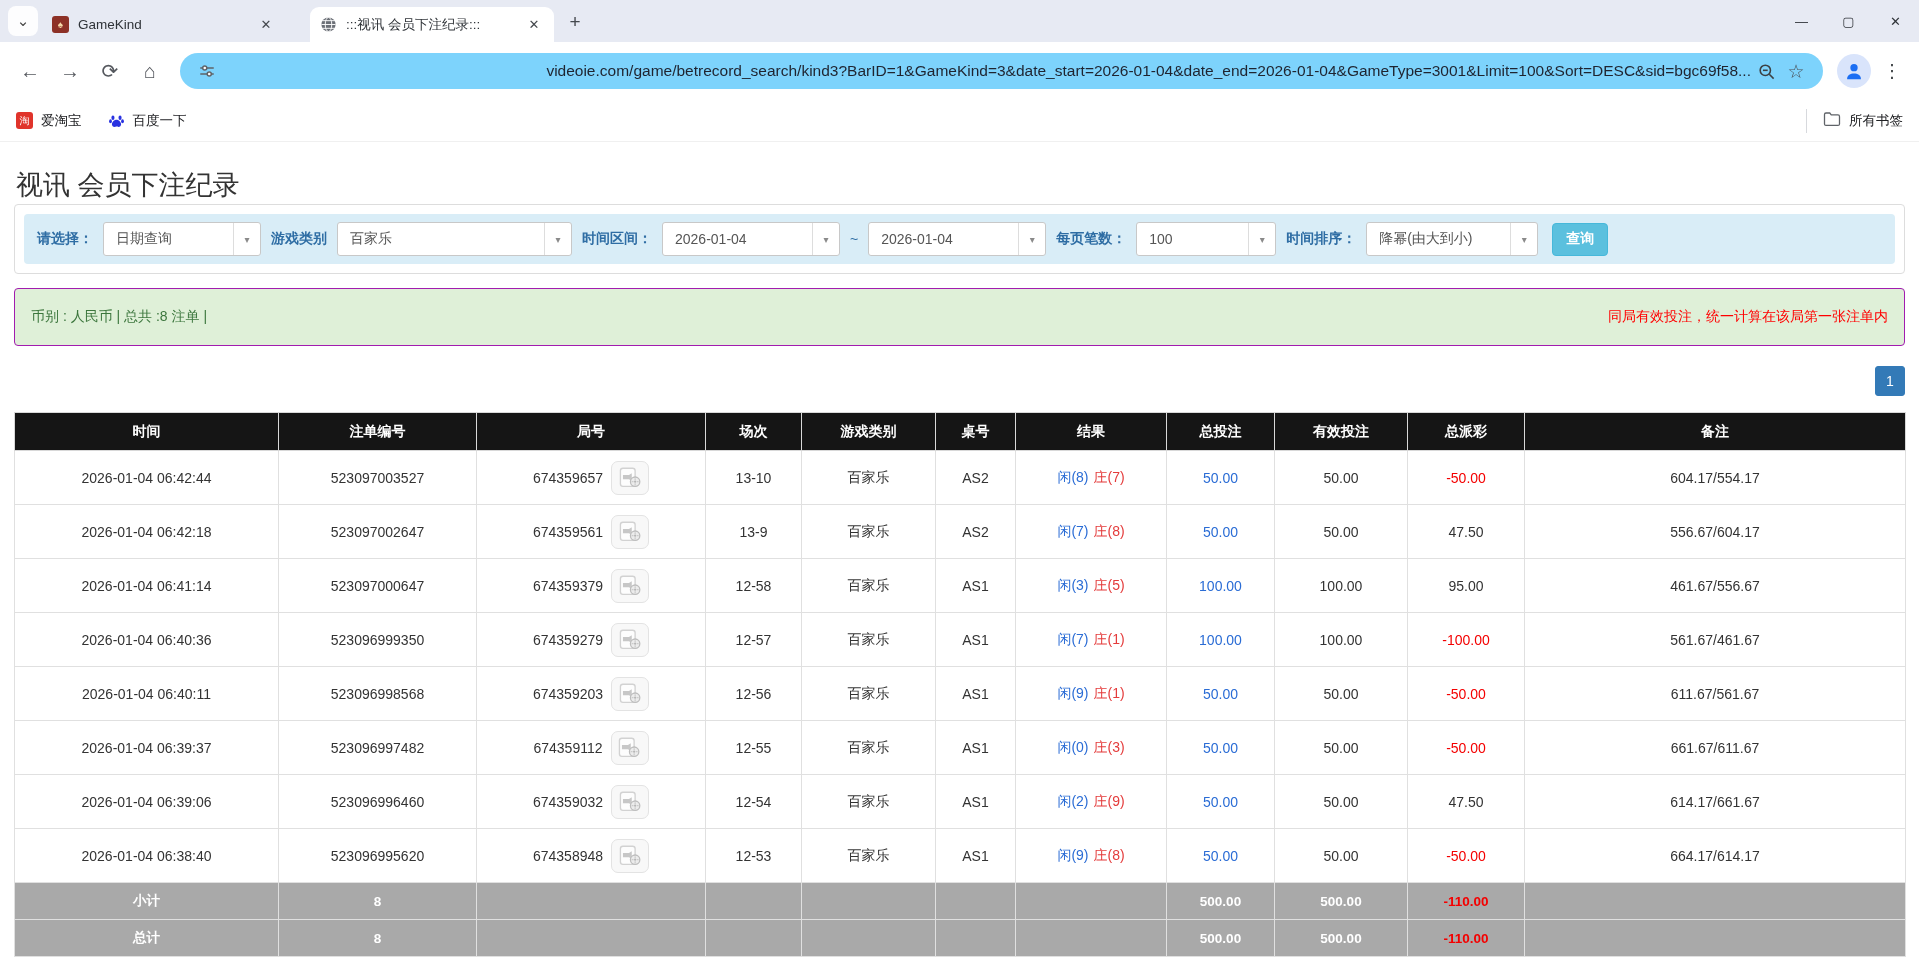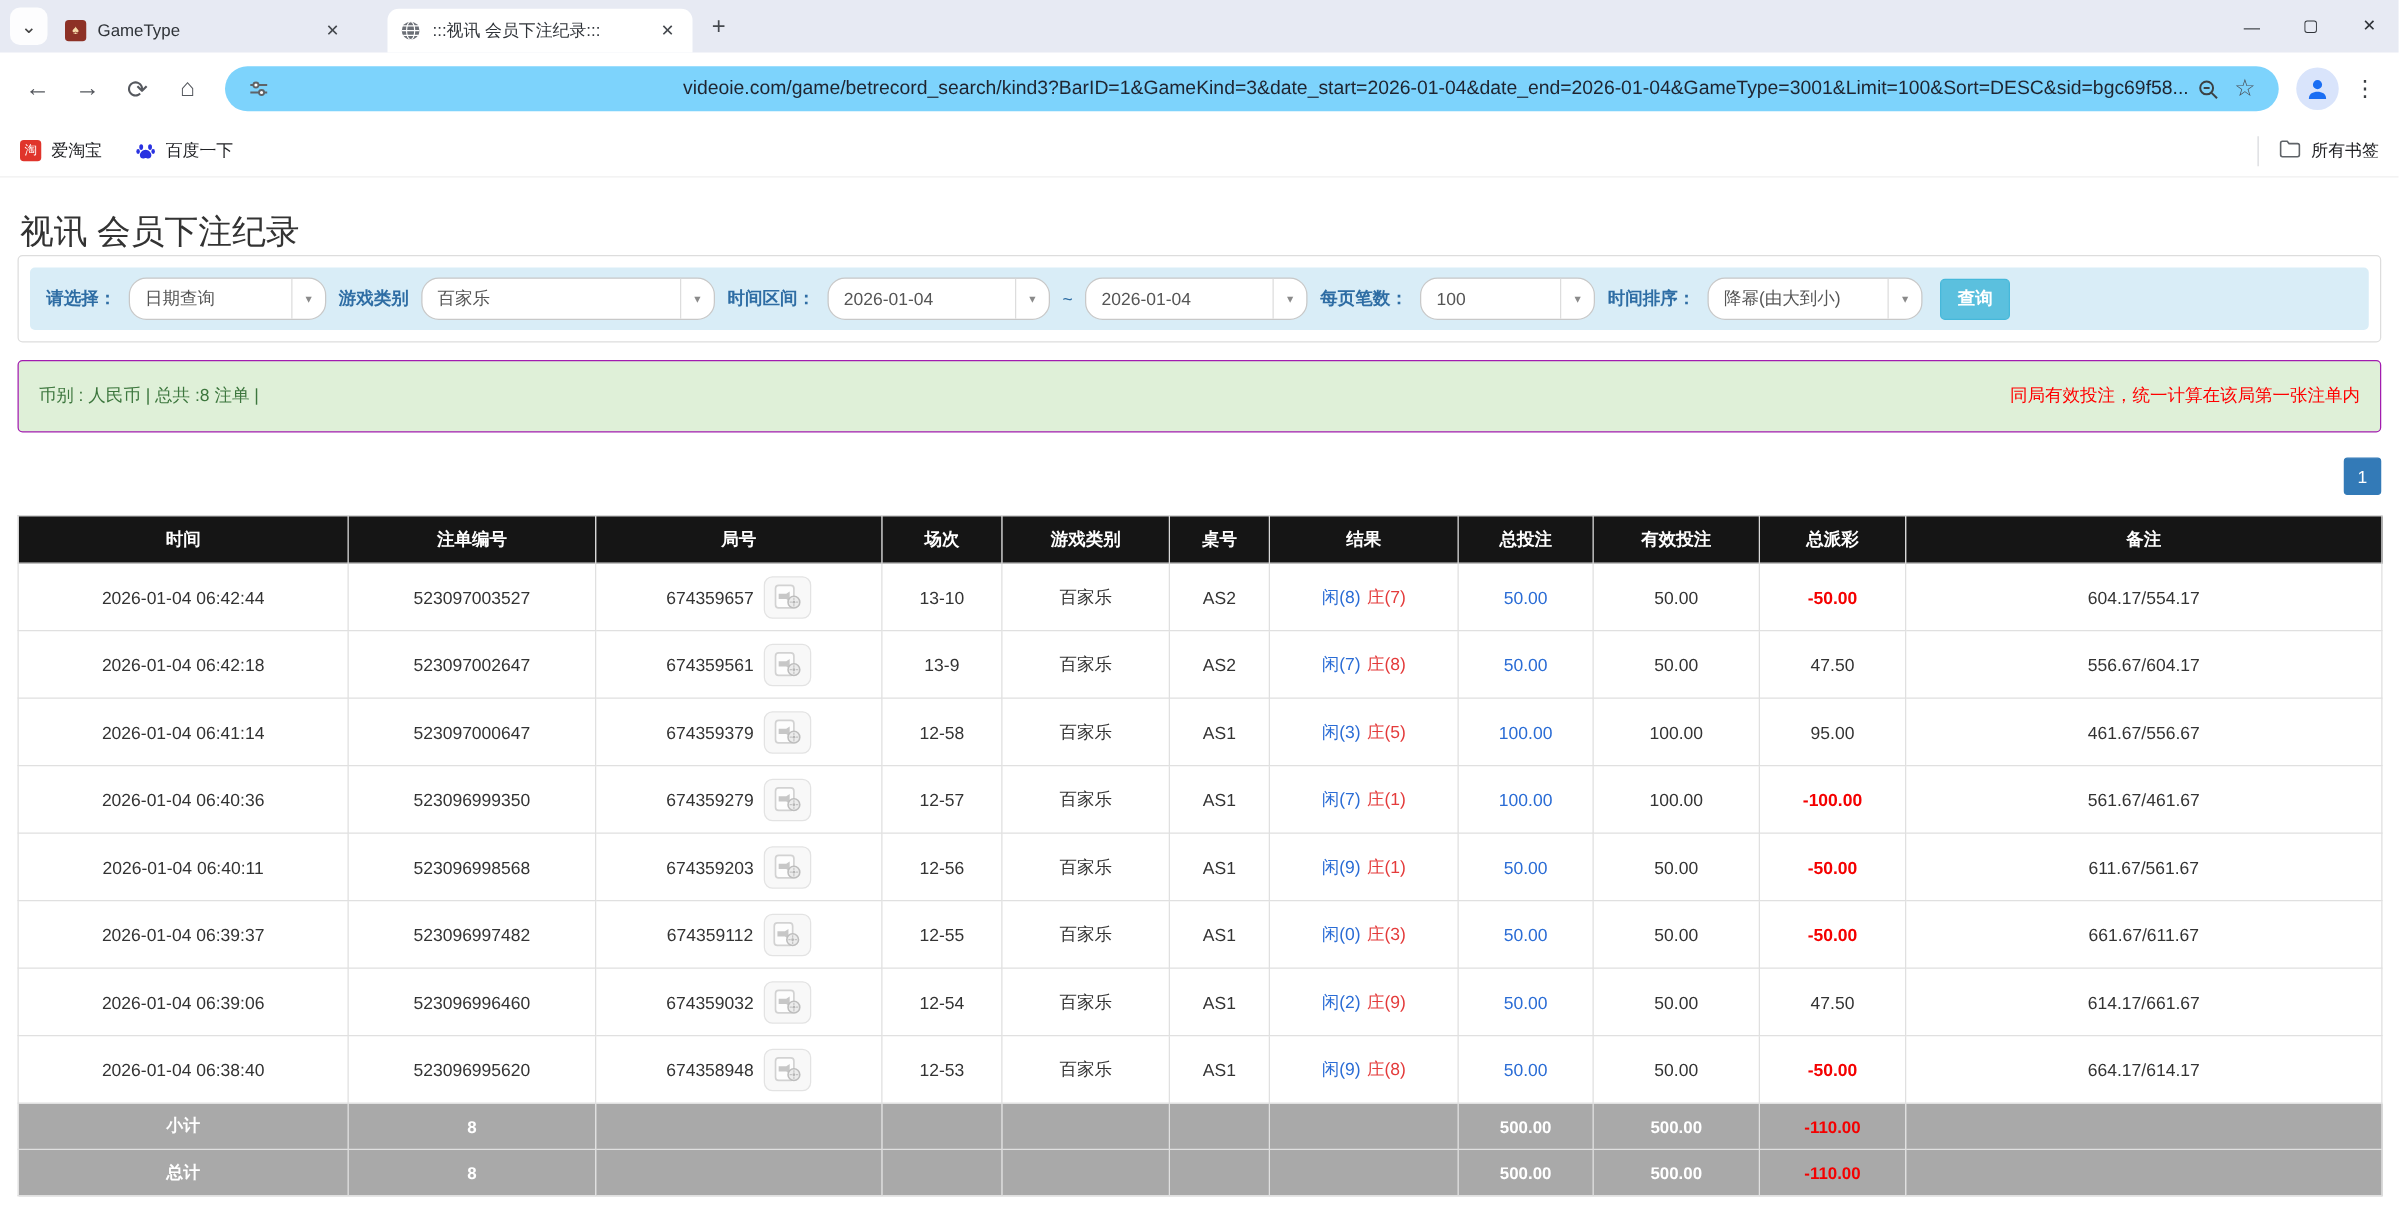--- a/index.html
+++ b/index.html
@@ -43,21 +43,21 @@
   .bm-right { margin-left:auto; display:flex; align-items:center; gap:8px; font-size:13.5px; color:#202124;
     border-left:1px solid #d7d9dd; padding-left:16px; height:24px; }
 
   
   .page { padding:0 14px; }
   .page-title { font-size:27px; font-weight:400; color:#333; margin:25px 2px 1px; }
 
   .filter-panel { border:1px solid #ddd; border-radius:4px; padding:9px; }
   .filter-bar { background:#d9edf7; border-radius:4px; padding:8px 13px; display:flex; align-items:center; gap:10px; }
   .f-label { color:#2e6da4; font-weight:bold; font-size:14px; white-space:nowrap; }
-  .sel { background:#fff; border:1px solid #c8c8c8; border-radius:14px; height:34px; display:flex; align-items:stretch; flex:none; }
+  .sel { background:#fff; border:1px solid #c8c8c8; border-radius:3px; height:34px; display:flex; align-items:stretch; flex:none; }
   .sel-val { padding:0 12px; font-size:14px; color:#555; flex:1; display:flex; align-items:center; white-space:nowrap; overflow:hidden; }
   .sel-caret { width:27px; border-left:1px solid #ddd; display:flex; align-items:center; justify-content:center;
     color:#8a8a8a; font-size:10px; flex:none; }
   .w-query { width:158px; } .w-game { width:235px; } .w-date { width:178px; } .w-num { width:140px; } .w-sort { width:172px; }
   .tilde { color:#2e6da4; font-size:14px; }
   .btn-search { background:#5bc0de; border:1px solid #46b8da; color:#fff; border-radius:4px; height:33px;
     padding:0 13px; font-size:14px; margin-left:4px;font-weight:bold; }
 
   .info-bar { margin-top:14px; background:#dff0d8; border:1px solid #a21caf; border-radius:4px; height:58px;
     padding:0 16px; display:flex; align-items:center; justify-content:space-between; font-size:14px; }
@@ -72,33 +72,33 @@
   .records th { background:#151515; color:#fff; height:38px; font-weight:bold; border:1px solid #d8d8d8;
     text-align:center; font-size:14px; }
   .records td { height:54px; background:#fff; border:1px solid #e0e0e0; text-align:center; }
   .records tr.foot td { background:#a9a9a9; color:#fff; height:37px; font-weight:bold; font-size:13.5px; }
   .round-cell { display:flex; align-items:center; justify-content:center; gap:8px; }
   .video-btn { width:38px; height:34px; border:1px solid #e3e3e3; background:#f8f8f8; border-radius:7px;
     display:flex; align-items:center; justify-content:center; }
   .res-p { color:#2a6cd5; }
   .res-b { color:#e43b3b; margin-left:5px; }
   .bet-link { color:#2a6cd5; }
-  .neg { color:#f40000 !important;font-weight:bold; }
+  .neg { color:#f40000 !important; }
 </style>
 </head>
 <body>
 
 <div class="tabstrip">
   <div class="tab-search">
     <span>⌄</span>
   </div>
 
   <div class="tab">
     <span class="fav fav-casino">♠</span>
-    <span class="t-title">GameType</span>
+    <span class="t-title">GameKind</span>
     <span class="t-close">✕</span>
   </div>
 
   <div class="tab active">
     <span class="fav">
       <svg width="17" height="17" viewBox="0 0 24 24">
           <circle cx="12" cy="12" r="10" fill="#6b6f76"></circle>
           <g stroke="#fff" stroke-width="1.3" fill="none">
             <ellipse cx="12" cy="12" rx="4.6" ry="10"></ellipse>
             <path d="M2 12h20M3.6 6.6h16.8M3.6 17.4h16.8"></path>

